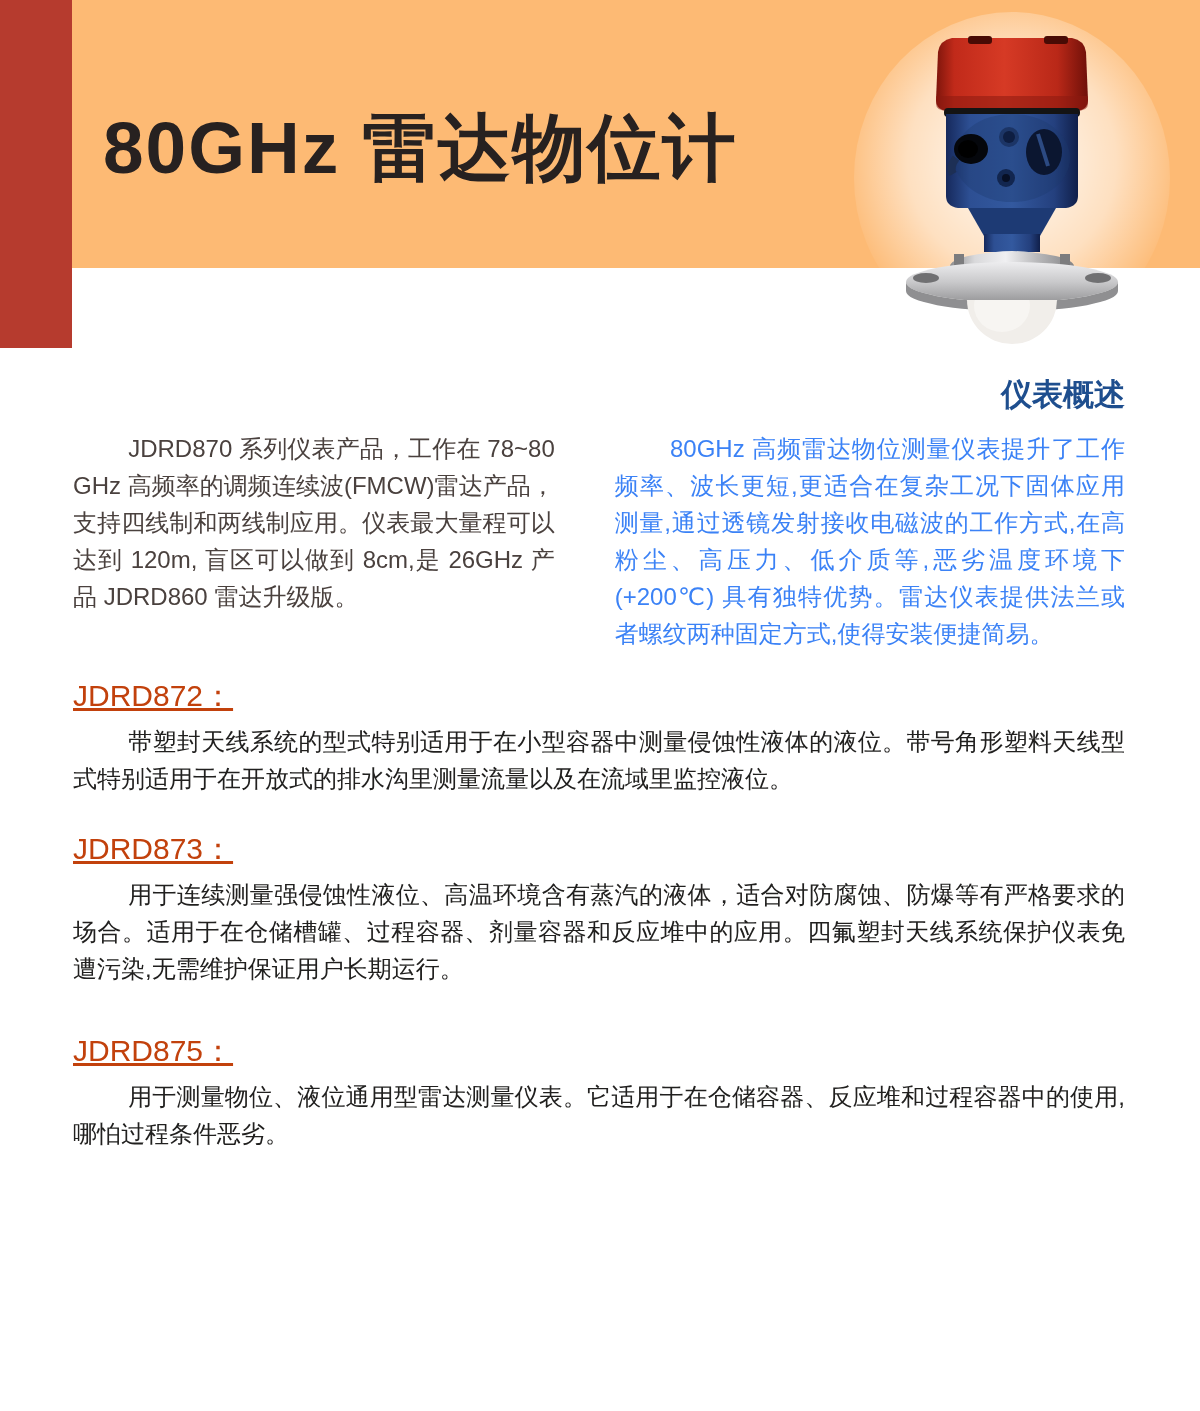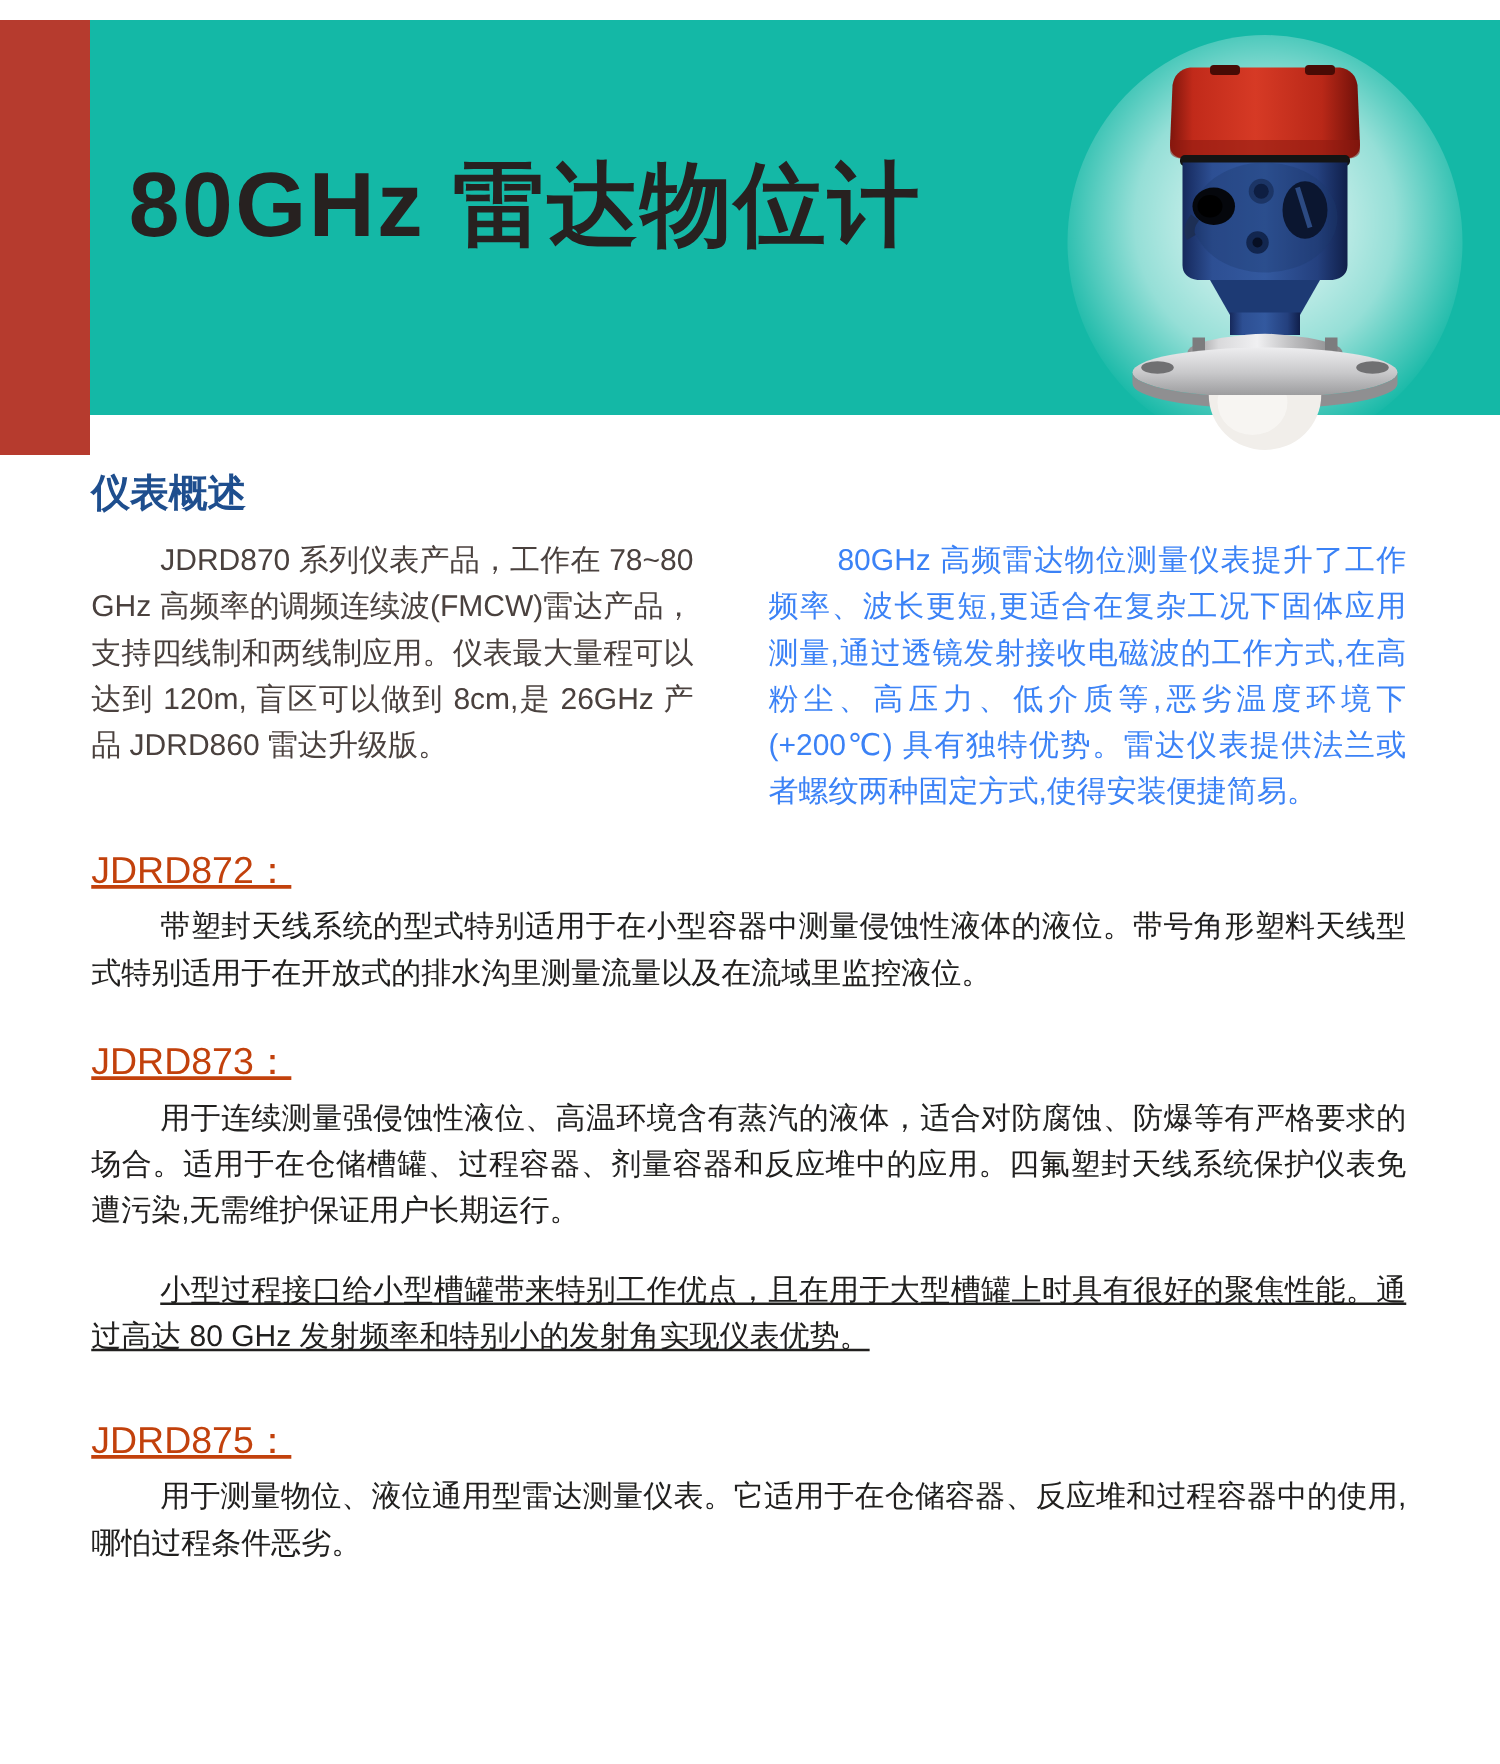--- a/index.html
+++ b/index.html
@@ -1,33 +1,33 @@
 <!DOCTYPE html>
 <html lang="zh"><head>
 <meta charset="utf-8">
 <style>
   html,body{margin:0;padding:0;background:#ffffff;}
   .page{
     position:relative;width:1200px;height:1411px;overflow:hidden;background:#ffffff;
     font-family:"Liberation Sans","DejaVu Sans",sans-serif;
   }
   
-  .masthead{position:absolute;top:16px;left:0;width:1200px;height:316px;background:#14b8a6;}
+  .masthead{position:absolute;top:0;left:0;width:1200px;height:268px;background:#fdba74;}
   .red-bar{position:absolute;top:0;left:0;width:72px;height:348px;background:#b63b2e;}
   .title{
     position:absolute;left:103px;top:100px;margin:0;
     font-size:73px;font-weight:900;letter-spacing:2px;color:#272120;white-space:nowrap;
   }
   .product{position:absolute;top:10px;right:28px;width:320px;height:336px;}
   
   .content{
     position:absolute;top:348px;left:0;width:1200px;box-sizing:border-box;
     padding:26px 75px 0 73px;
   }
-  .sec-h{margin:0 0 14px;font-size:31px;font-weight:700;color:#1e4e8e;}
+  .sec-h{margin:0 0 14px;font-size:31px;font-weight:700;color:#1e4e8e;text-align:right;}
   .sec-h.second{margin-top:24px;}
   .body{font-size:24px;line-height:37px;margin:0;text-align:justify;}
   .cols{display:flex;gap:60px;margin:0 0 24px;}
   .col-left{width:490px;color:#4a413e;text-indent:2.3em;}
   .col-right{width:519px;color:#3b82f6;text-indent:2.3em;}
   .model-label{margin:0 0 6px;font-size:30px;font-weight:400;color:#c2410c;text-decoration:underline;}
   .model-p{color:#21201f;text-indent:2.3em;}
   .model-p + .model-p{margin-top:27px;text-decoration:underline;}
   .model-block{margin-top:32px;}
   .model-block:first-child{margin-top:4px;}
@@ -138,21 +138,20 @@
 
 
     <div id="models-list">
         <div class="model-block">
           <h3 class="model-label">JDRD872：</h3>
           <p class="body model-p">带塑封天线系统的型式特别适用于在小型容器中测量侵蚀性液体的液位。带号角形塑料天线型式特别适用于在开放式的排水沟里测量流量以及在流域里监控液位。</p>
         </div>
         <div class="model-block">
           <h3 class="model-label">JDRD873：</h3>
           <p class="body model-p">用于连续测量强侵蚀性液位、高温环境含有蒸汽的液体，适合对防腐蚀、防爆等有严格要求的场合。适用于在仓储槽罐、过程容器、剂量容器和反应堆中的应用。四氟塑封天线系统保护仪表免遭污染,无需维护保证用户长期运行。</p>
-          <p class="body model-p">小型过程接口给小型槽罐带来特别工作优点，且在用于大型槽罐上时具有很好的聚焦性能。通过高达 80 GHz 发射频率和特别小的发射角实现仪表优势。</p>
         </div>
         <div class="model-block">
           <h3 class="model-label">JDRD875：</h3>
           <p class="body model-p">用于测量物位、液位通用型雷达测量仪表。它适用于在仓储容器、反应堆和过程容器中的使用,哪怕过程条件恶劣。</p>
         </div>
       </div>
 
   </main>
 </div>
 

